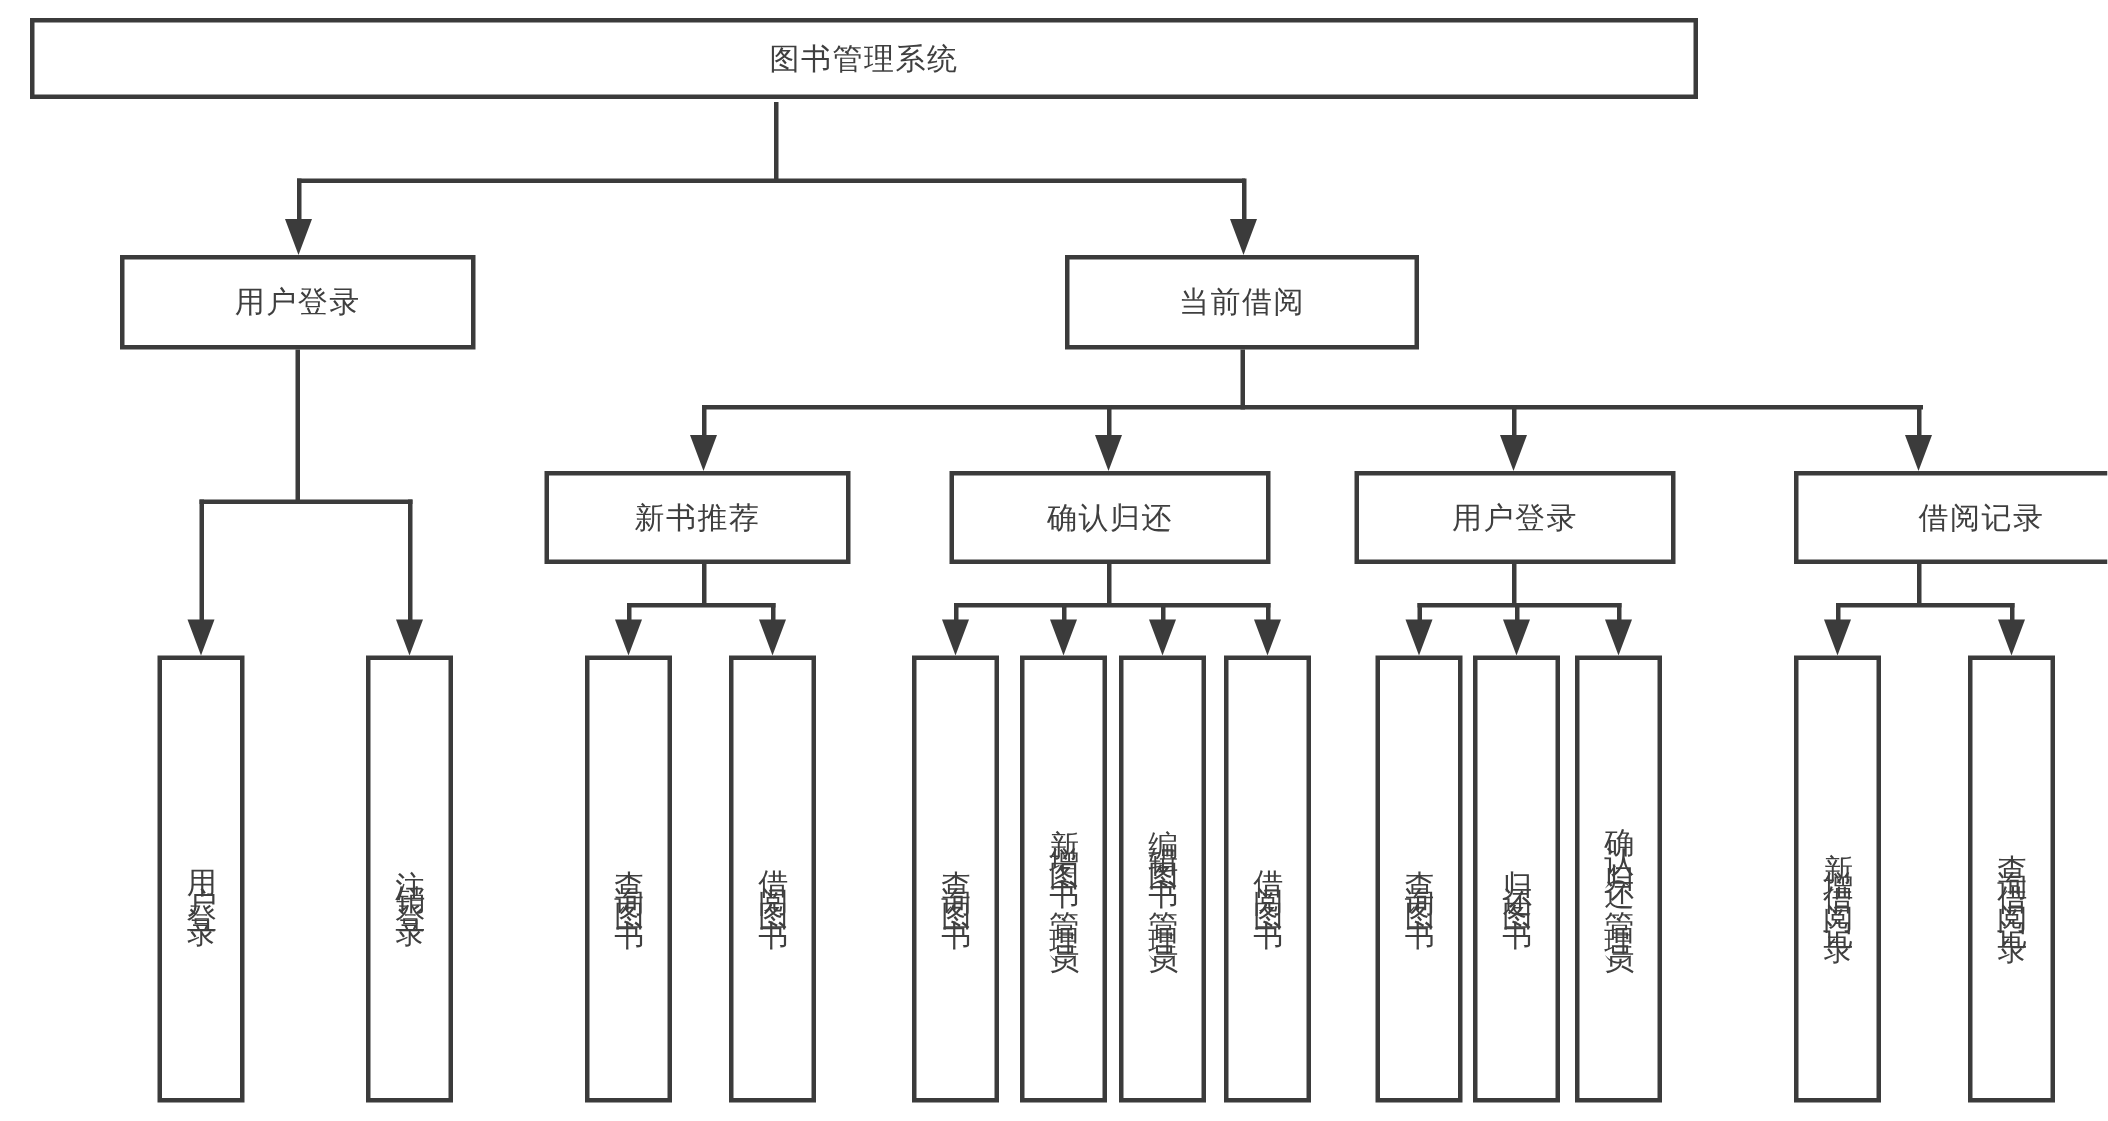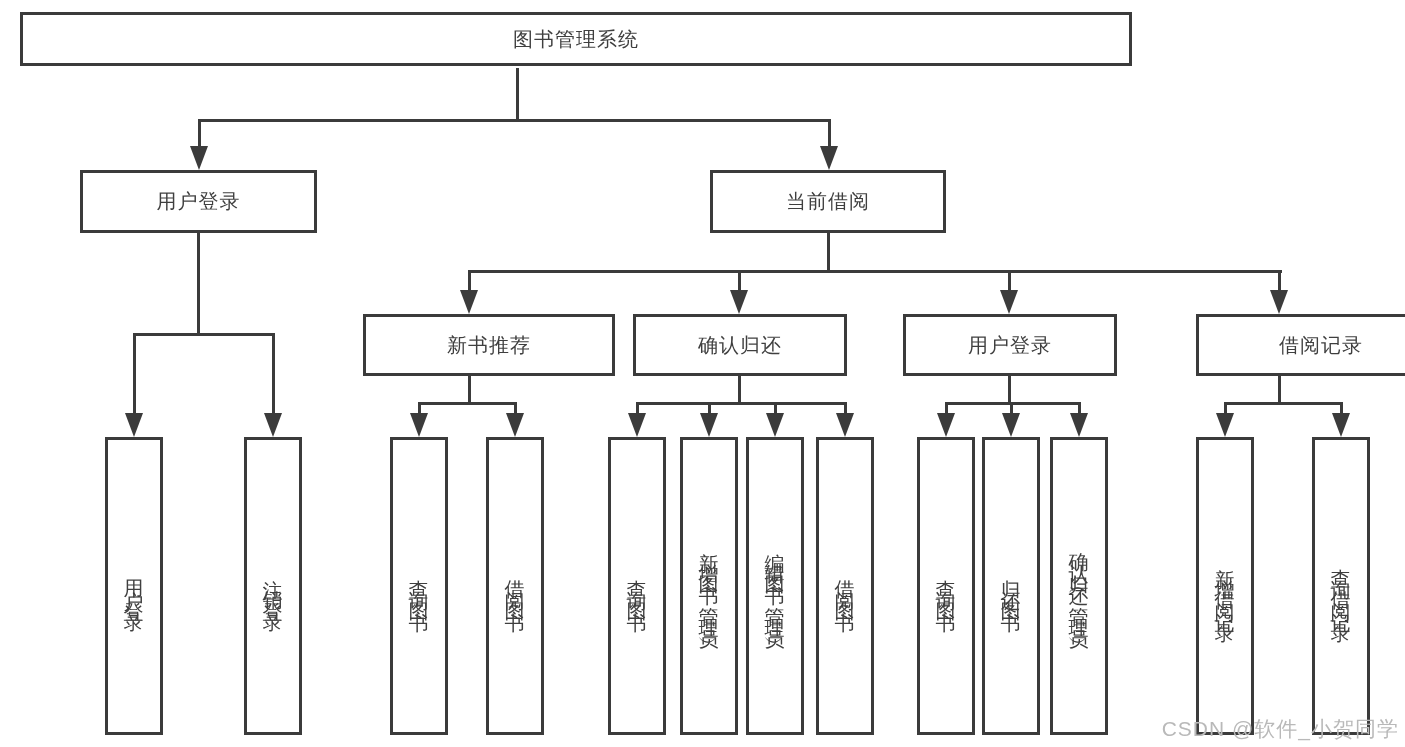--- a/index.html
+++ b/index.html
@@ -37,21 +37,21 @@
     <span>图书管理系统</span>
   </div>
 
   <div class="box hnode" style="left:80px;top:170px;width:237px;height:63px;">
     <span>用户登录</span>
   </div>
   <div class="box hnode" style="left:710px;top:170px;width:236px;height:63px;">
     <span>当前借阅</span>
   </div>
 
-  <div class="box hnode" style="left:363px;top:314px;width:252px;height:62px;">
+  <div class="box hnode" style="left:363px;top:314px;width:204px;height:62px;">
     <span>新书推荐</span>
   </div>
   <div class="box hnode" style="left:633px;top:314px;width:214px;height:62px;">
     <span>确认归还</span>
   </div>
   <div class="box hnode" style="left:903px;top:314px;width:214px;height:62px;">
     <span>用户登录</span>
   </div>
   <div class="box hnode" style="left:1172px;top:314px;width:250px;height:62px;margin-left:24px;">
     <span>借阅记录</span>
@@ -149,15 +149,14 @@
   <div class="arrow" style="left:1002px;top:413px;"></div>
   <div class="arrow" style="left:1070px;top:413px;"></div>
 
   <div class="vline" style="left:1278px;top:376px;height:28px;"></div>
   <div class="hline" style="left:1224px;top:402px;width:119px;"></div>
   <div class="vline" style="left:1224px;top:402px;height:13px;"></div>
   <div class="vline" style="left:1340px;top:402px;height:13px;"></div>
   <div class="arrow" style="left:1216px;top:413px;"></div>
   <div class="arrow" style="left:1332px;top:413px;"></div>
 
-  <div class="watermark">CSDN @软件_小贺同学</div>
 
 </div>
 
 </body></html>

